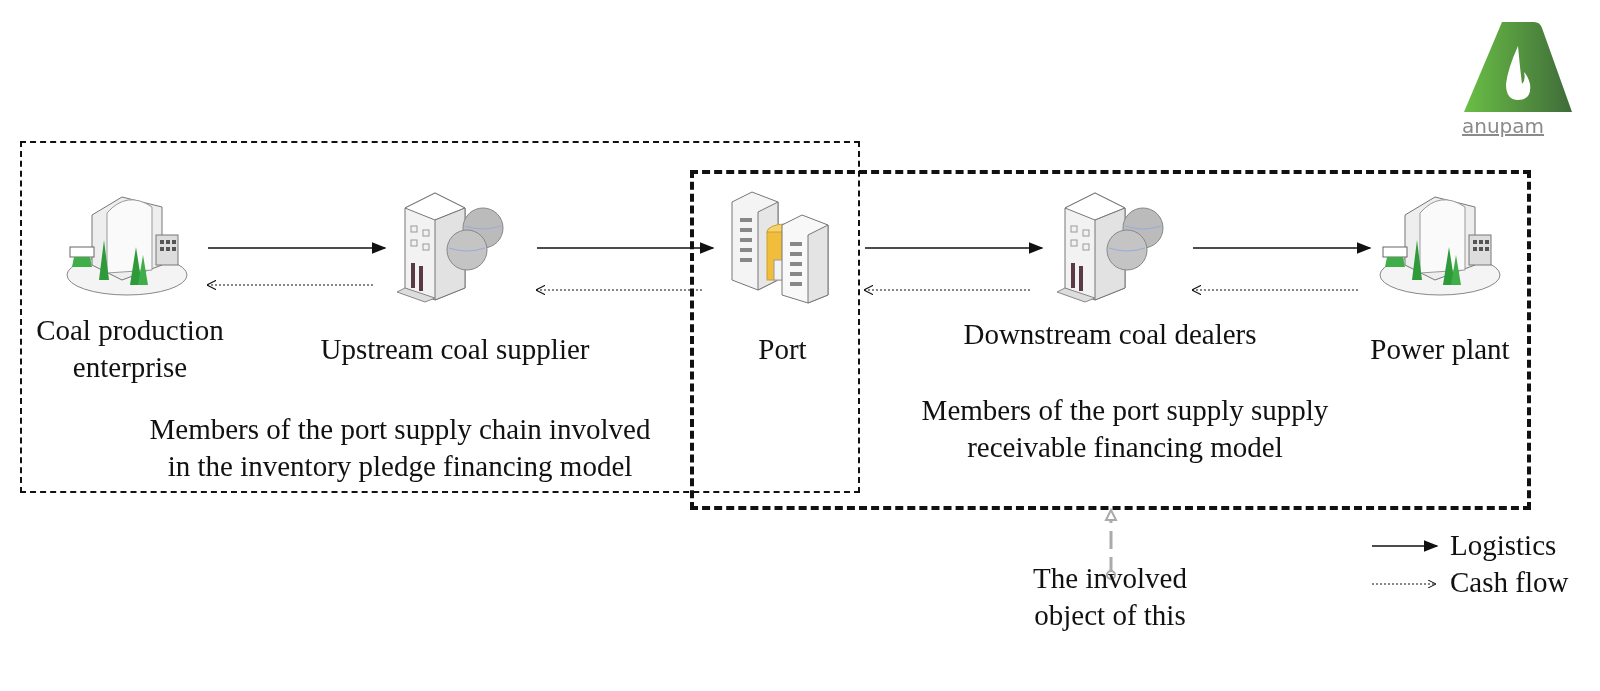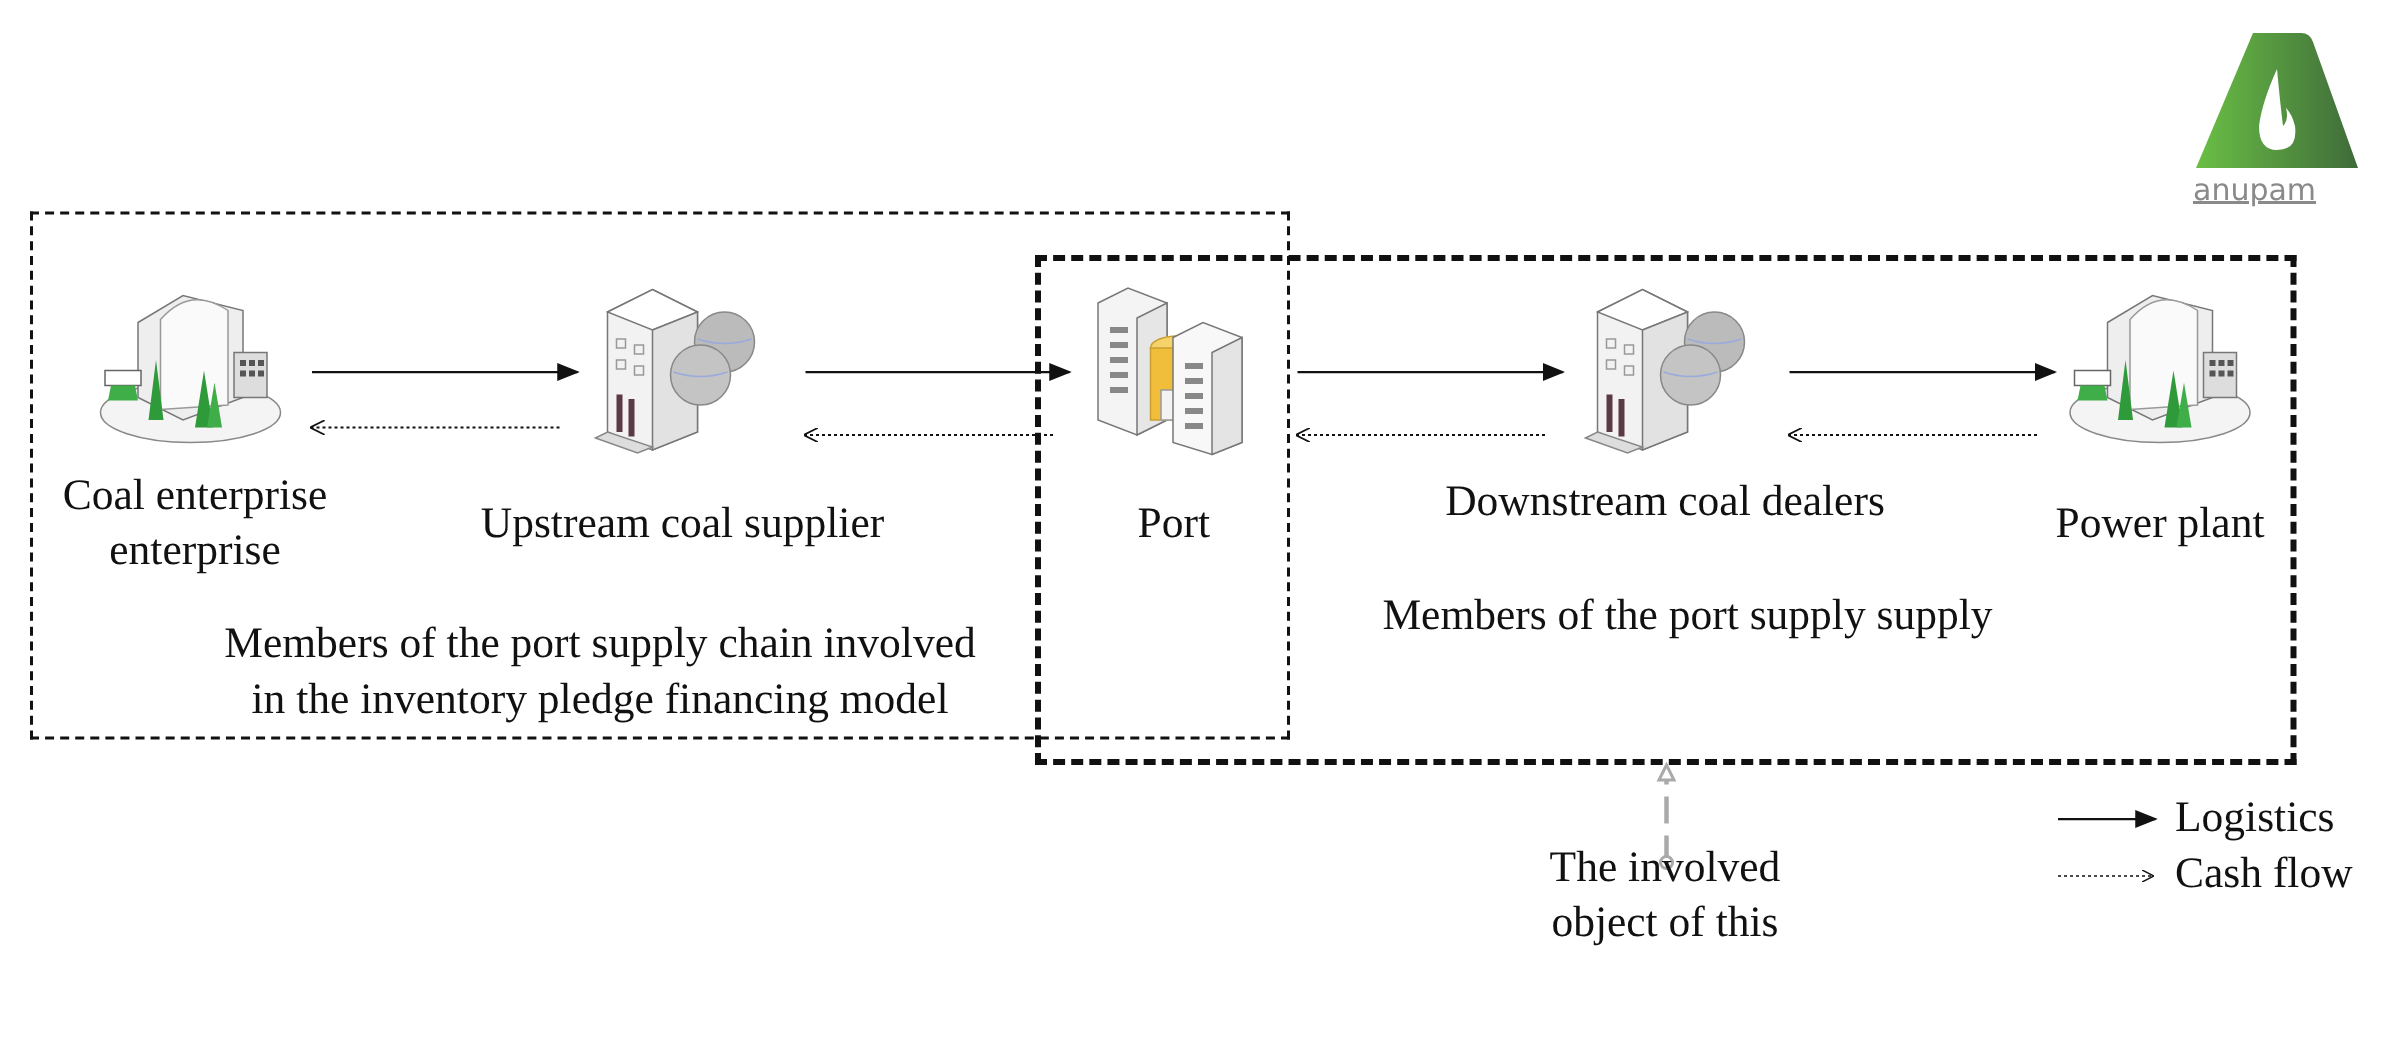--- a/index.html
+++ b/index.html
@@ -152,34 +152,35 @@
   <g>
     <line x1="1111" y1="575" x2="1111" y2="520" stroke="#aaa" stroke-width="3" stroke-dasharray="18 8"></line>
     <path d="M1106 520 L1111 510 L1116 520 Z" fill="#fff" stroke="#aaa" stroke-width="2"></path>
     <circle cx="1111" cy="575" r="4" fill="#fff" stroke="#aaa" stroke-width="2"></circle>
   </g>
   <line x1="1372" y1="546" x2="1437" y2="546" stroke="#111" stroke-width="1.5" marker-end="url(#ah)"></line>
   <line x1="1372" y1="584" x2="1435" y2="584" stroke="#111" stroke-width="1" stroke-dasharray="2 2" marker-end="url(#ah2)"></line>
 </svg>
 
 <div class="lbl" style="left:20px;top:312px;width:220px;">
-  <div>Coal enterprise</div>
+  <div>Coal production</div>
   <div>enterprise</div>
 </div>
 <div class="lbl" style="left:290px;top:331px;width:330px;">Upstream coal supplier</div>
 <div class="lbl" style="left:730px;top:331px;width:105px;">Port</div>
 <div class="lbl" style="left:935px;top:316px;width:350px;">Downstream coal dealers</div>
 <div class="lbl" style="left:1350px;top:331px;width:180px;">Power plant</div>
 
 <div class="lbl" style="left:100px;top:411px;width:600px;">
   <div>Members of the port supply chain involved</div>
   <div>in the inventory pledge financing model</div>
 </div>
 <div class="lbl" style="left:900px;top:392px;width:450px;">
   <div>Members of the port supply supply</div>
+  <div>receivable financing model</div>
 </div>
 
 <div class="lbl" style="left:1000px;top:560px;width:220px;">
   <div>The involved</div>
   <div>object of this</div>
 </div>
 
 <div class="lbl" style="left:1450px;top:527px;text-align:right;">Logistics</div>
 <div class="lbl" style="left:1450px;top:564px;text-align:right;">Cash flow</div>
 

